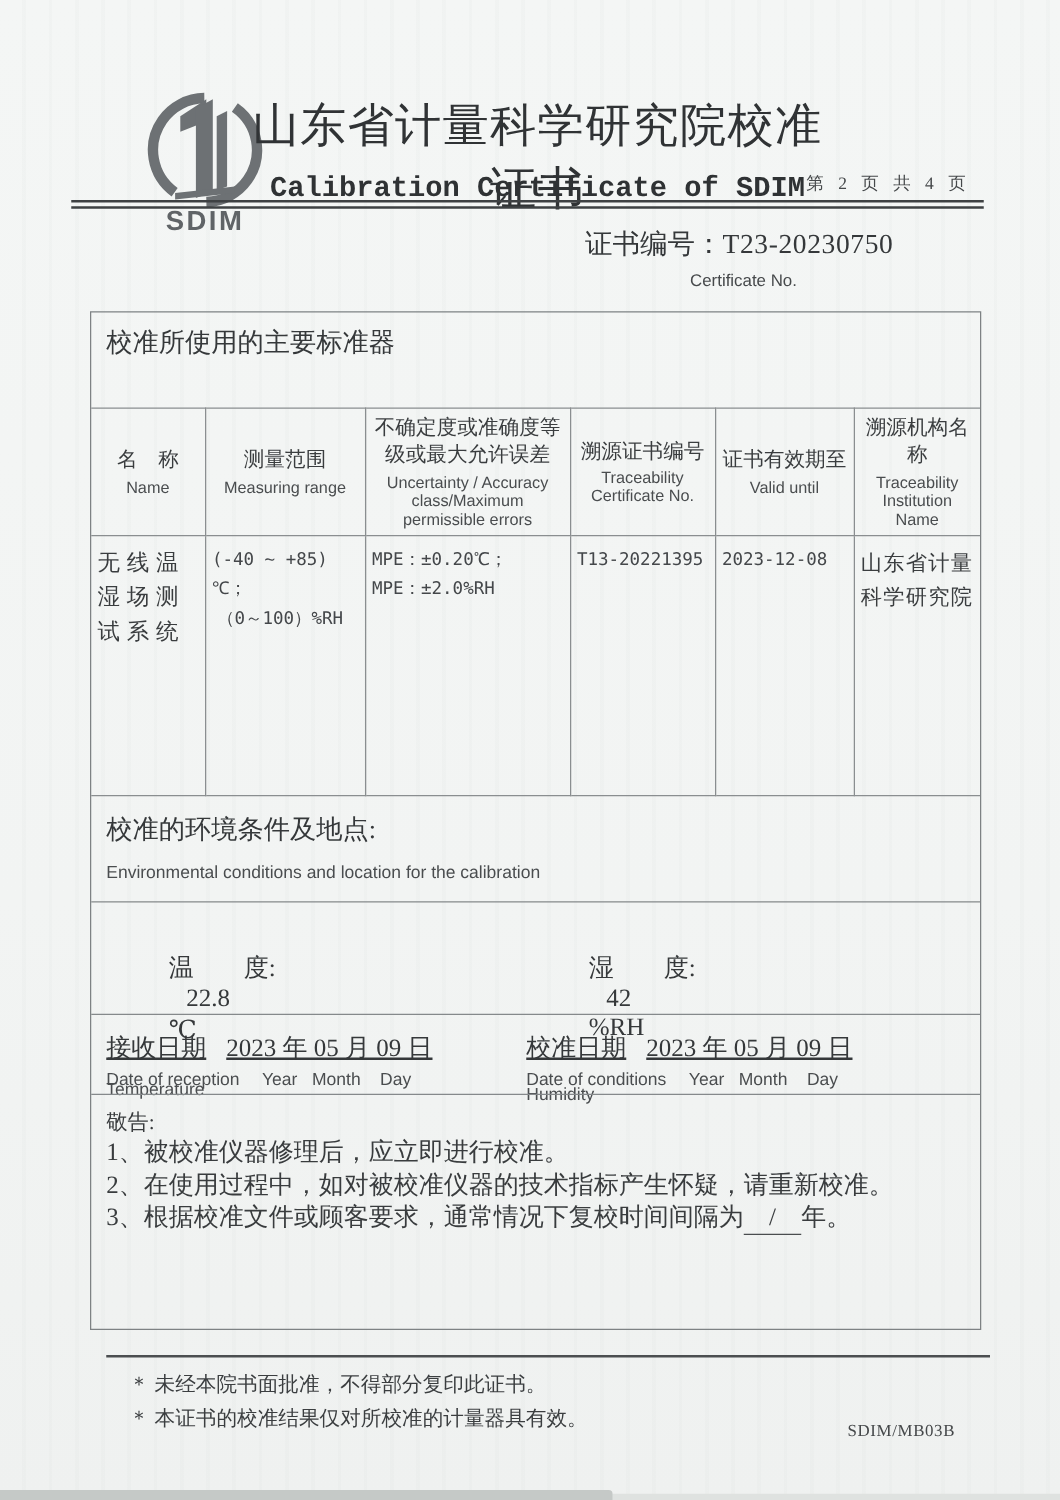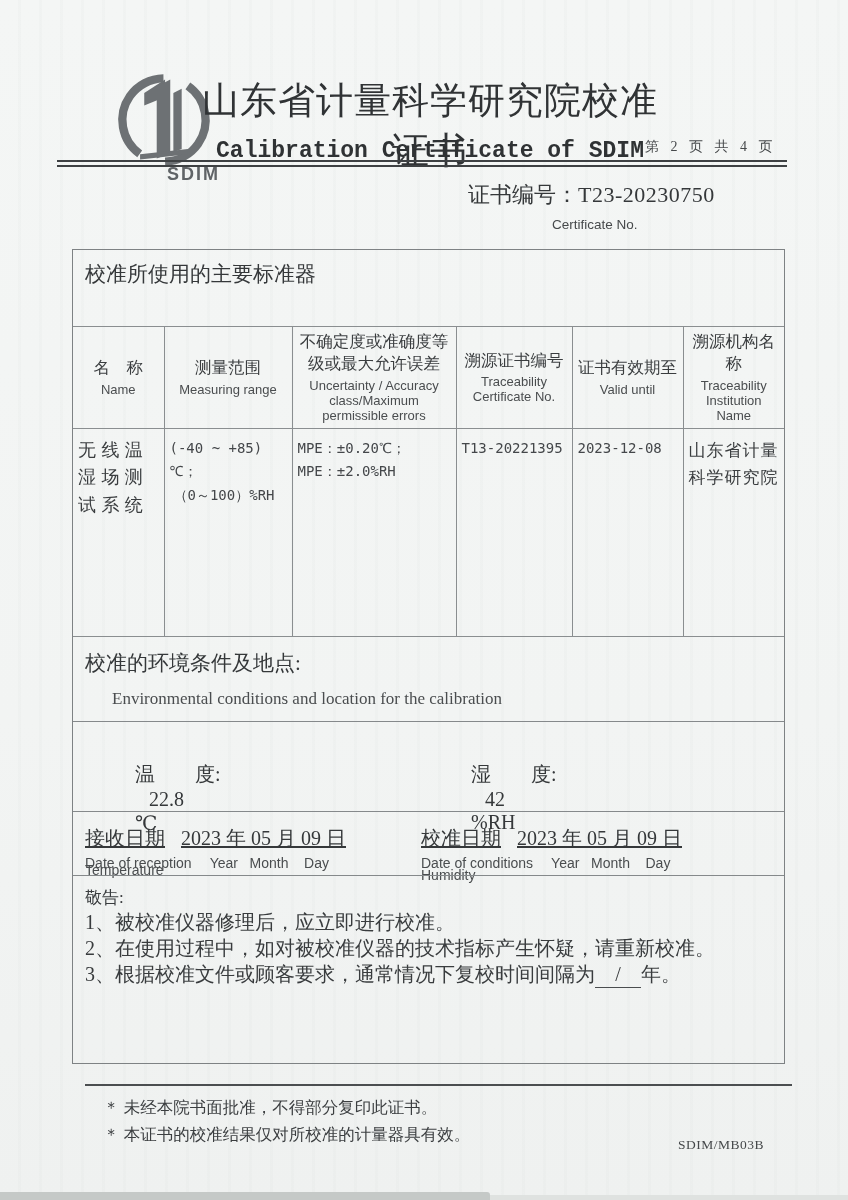--- a/index.html
+++ b/index.html
@@ -9,21 +9,21 @@
     background-image:repeating-linear-gradient(90deg, rgba(255,255,255,0) 0 18px, rgba(208,214,212,0.10) 18px 21px),
                      linear-gradient(180deg,#f4f6f5 0%,#f2f4f3 60%,#eff1f0 100%);
     font-family:"Liberation Serif","DejaVu Serif",serif;
     color:#3c3f41;
   }
   .abs{position:absolute;}
   
   .logo{left:108px;top:70px;width:112px;text-align:center;}
   .logo-mark{display:block;margin:0 auto;}
   .logo-text{font-family:"Liberation Sans","DejaVu Sans",sans-serif;font-weight:bold;
-    font-size:18px;letter-spacing:2px;color:#606467;margin-top:-6px;text-align:right;}
+    font-size:22px;letter-spacing:2px;color:#606467;margin-top:-6px;}
   .title-cn{left:200px;top:76px;width:460px;text-align:center;font-size:37px;
     letter-spacing:1px;color:#303335;font-weight:500;}
   .title-en{left:200px;top:138px;width:460px;text-align:center;
     font-family:Liberation Mono, monospace;font-weight:bold;
     font-size:23px;color:#2f3234;}
   .page-info{left:645px;top:138px;font-size:14px;letter-spacing:4px;color:#46494b;}
   .double-rule{left:57px;top:160px;width:730px;height:3px;
     border-top:2px solid #3e4143;border-bottom:2px solid #3e4143;}
   .cert-line{left:468px;top:180px;font-size:22px;color:#35383a;}
   .cert-line .val{letter-spacing:0.5px;}
@@ -47,22 +47,22 @@
     color:#4a4d4f;line-height:1.18;margin-top:2px;}
   tr.hdr-row{height:86px;}
   tr.data-row{height:208px;}
   tr.data-row td{vertical-align:top;padding-top:8px;}
   .cell-name{font-size:18px;letter-spacing:0.3em;line-height:1.55;color:#3a3d3f;}
   .cell-mono{font-family:"DejaVu Sans Mono",monospace;font-size:14px;line-height:1.7;color:#44474a;}
   .cell-cn{font-size:17px;line-height:1.6;letter-spacing:1px;color:#3a3d3f;}
   
   .env-title{height:84px;padding:12px 0 0 12px;box-sizing:border-box;}
   .env-title .cn{font-size:21px;color:#35383a;}
-  .env-title .en{font-family:Liberation Serif, serif;font-size:17px;
-    color:#4a4d4f;margin-top:12px;margin-left:27px;}
+  .env-title .en{font-family:Liberation Sans, sans-serif;font-size:14px;
+    color:#4a4d4f;margin-top:12px;}
   .rowline{border-top:1px solid #85898b;position:relative;box-sizing:border-box;}
   .row-temp{height:90px;}
   .row-other{height:80px;}
   .row-dates{height:64px;}
   .half-l{position:absolute;left:12px;top:0;width:330px;}
   .half-r{position:absolute;left:348px;top:0;width:355px;}
   .cnline{font-size:20px;color:#35383a;margin-top:16px;white-space:pre;}
   .cnline .v{margin:13px 14px;}
   .enlabel{font-family:"Liberation Sans","DejaVu Sans",sans-serif;font-size:14px;
     color:#4a4d4f;margin-top:4px;}

